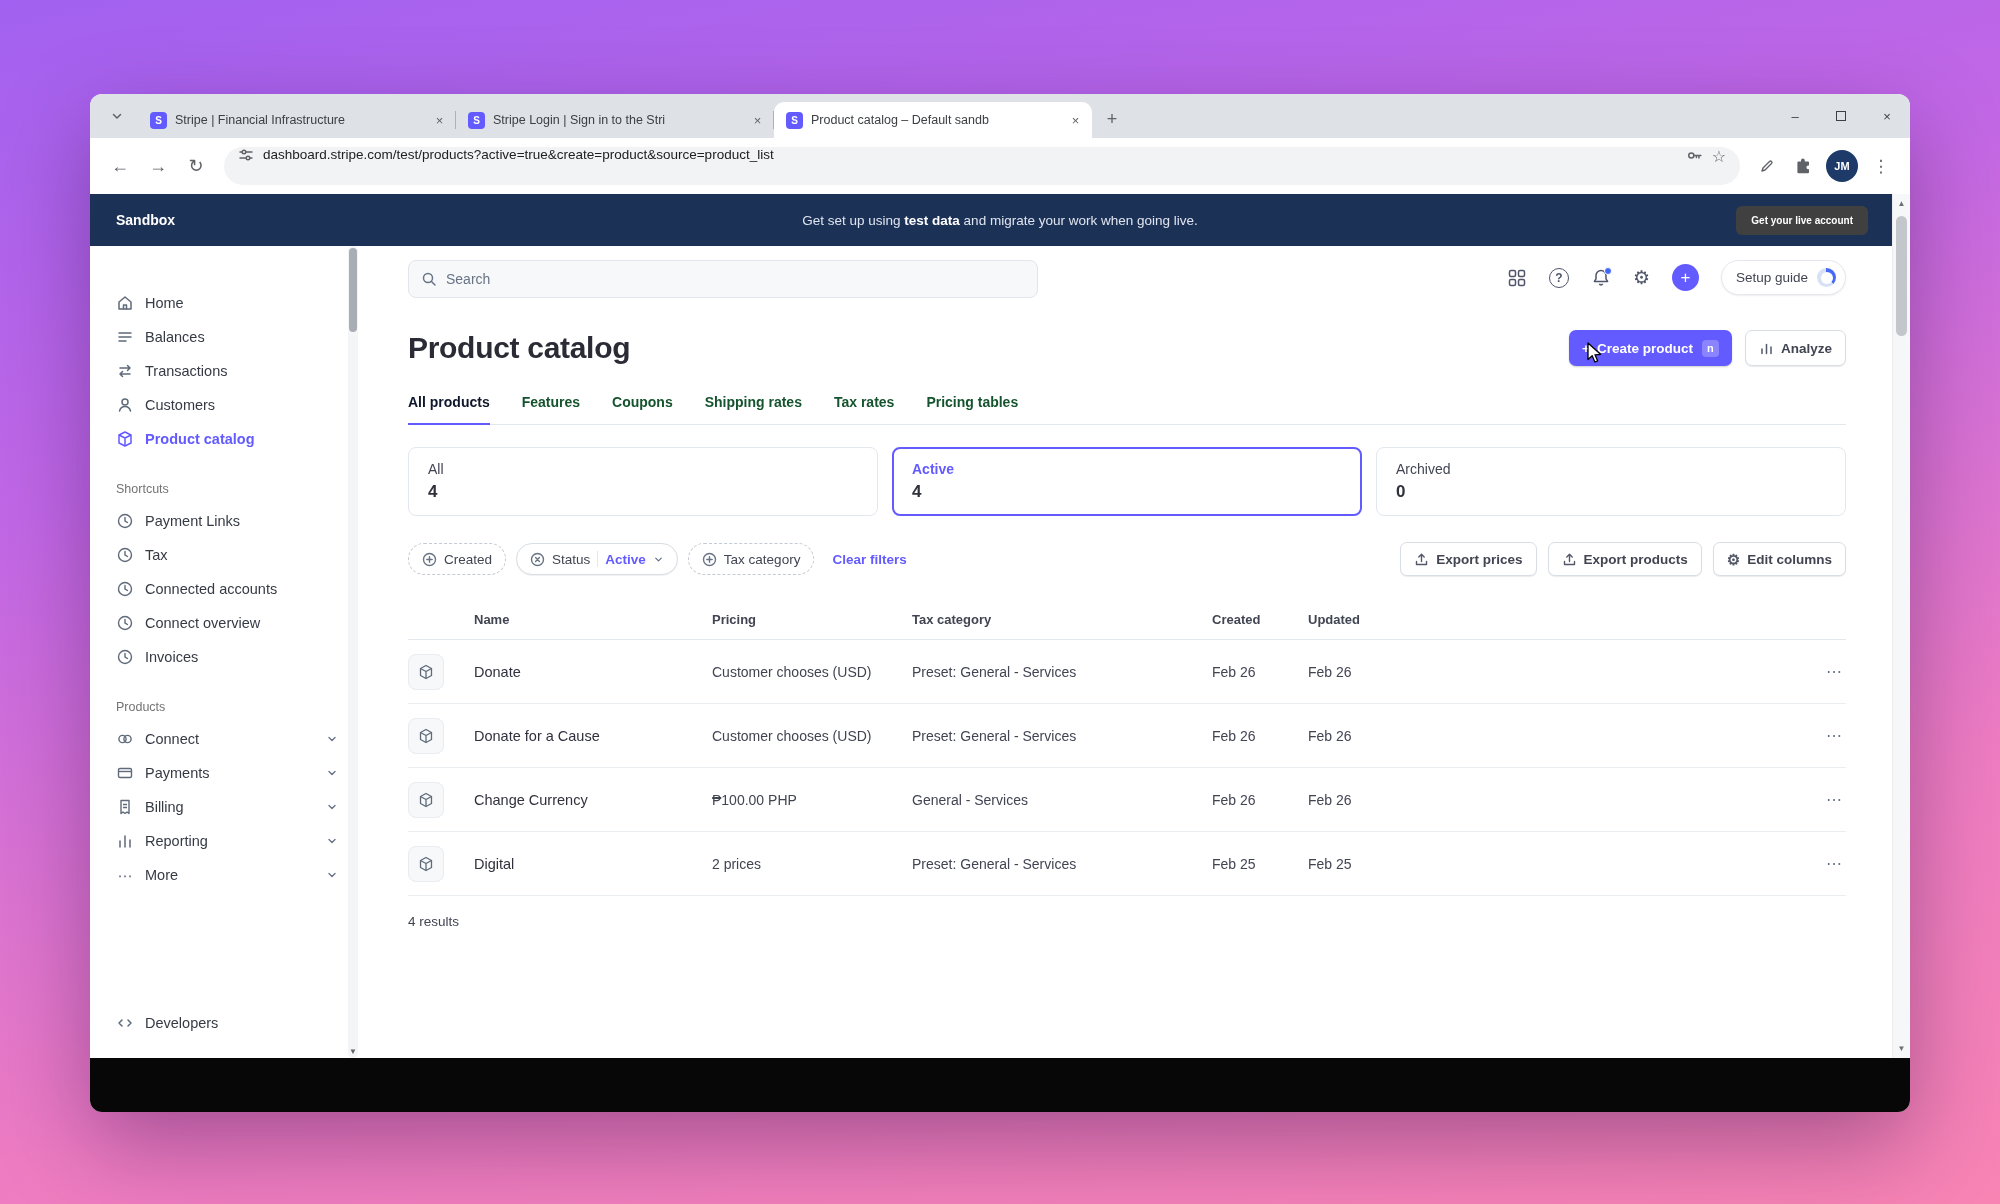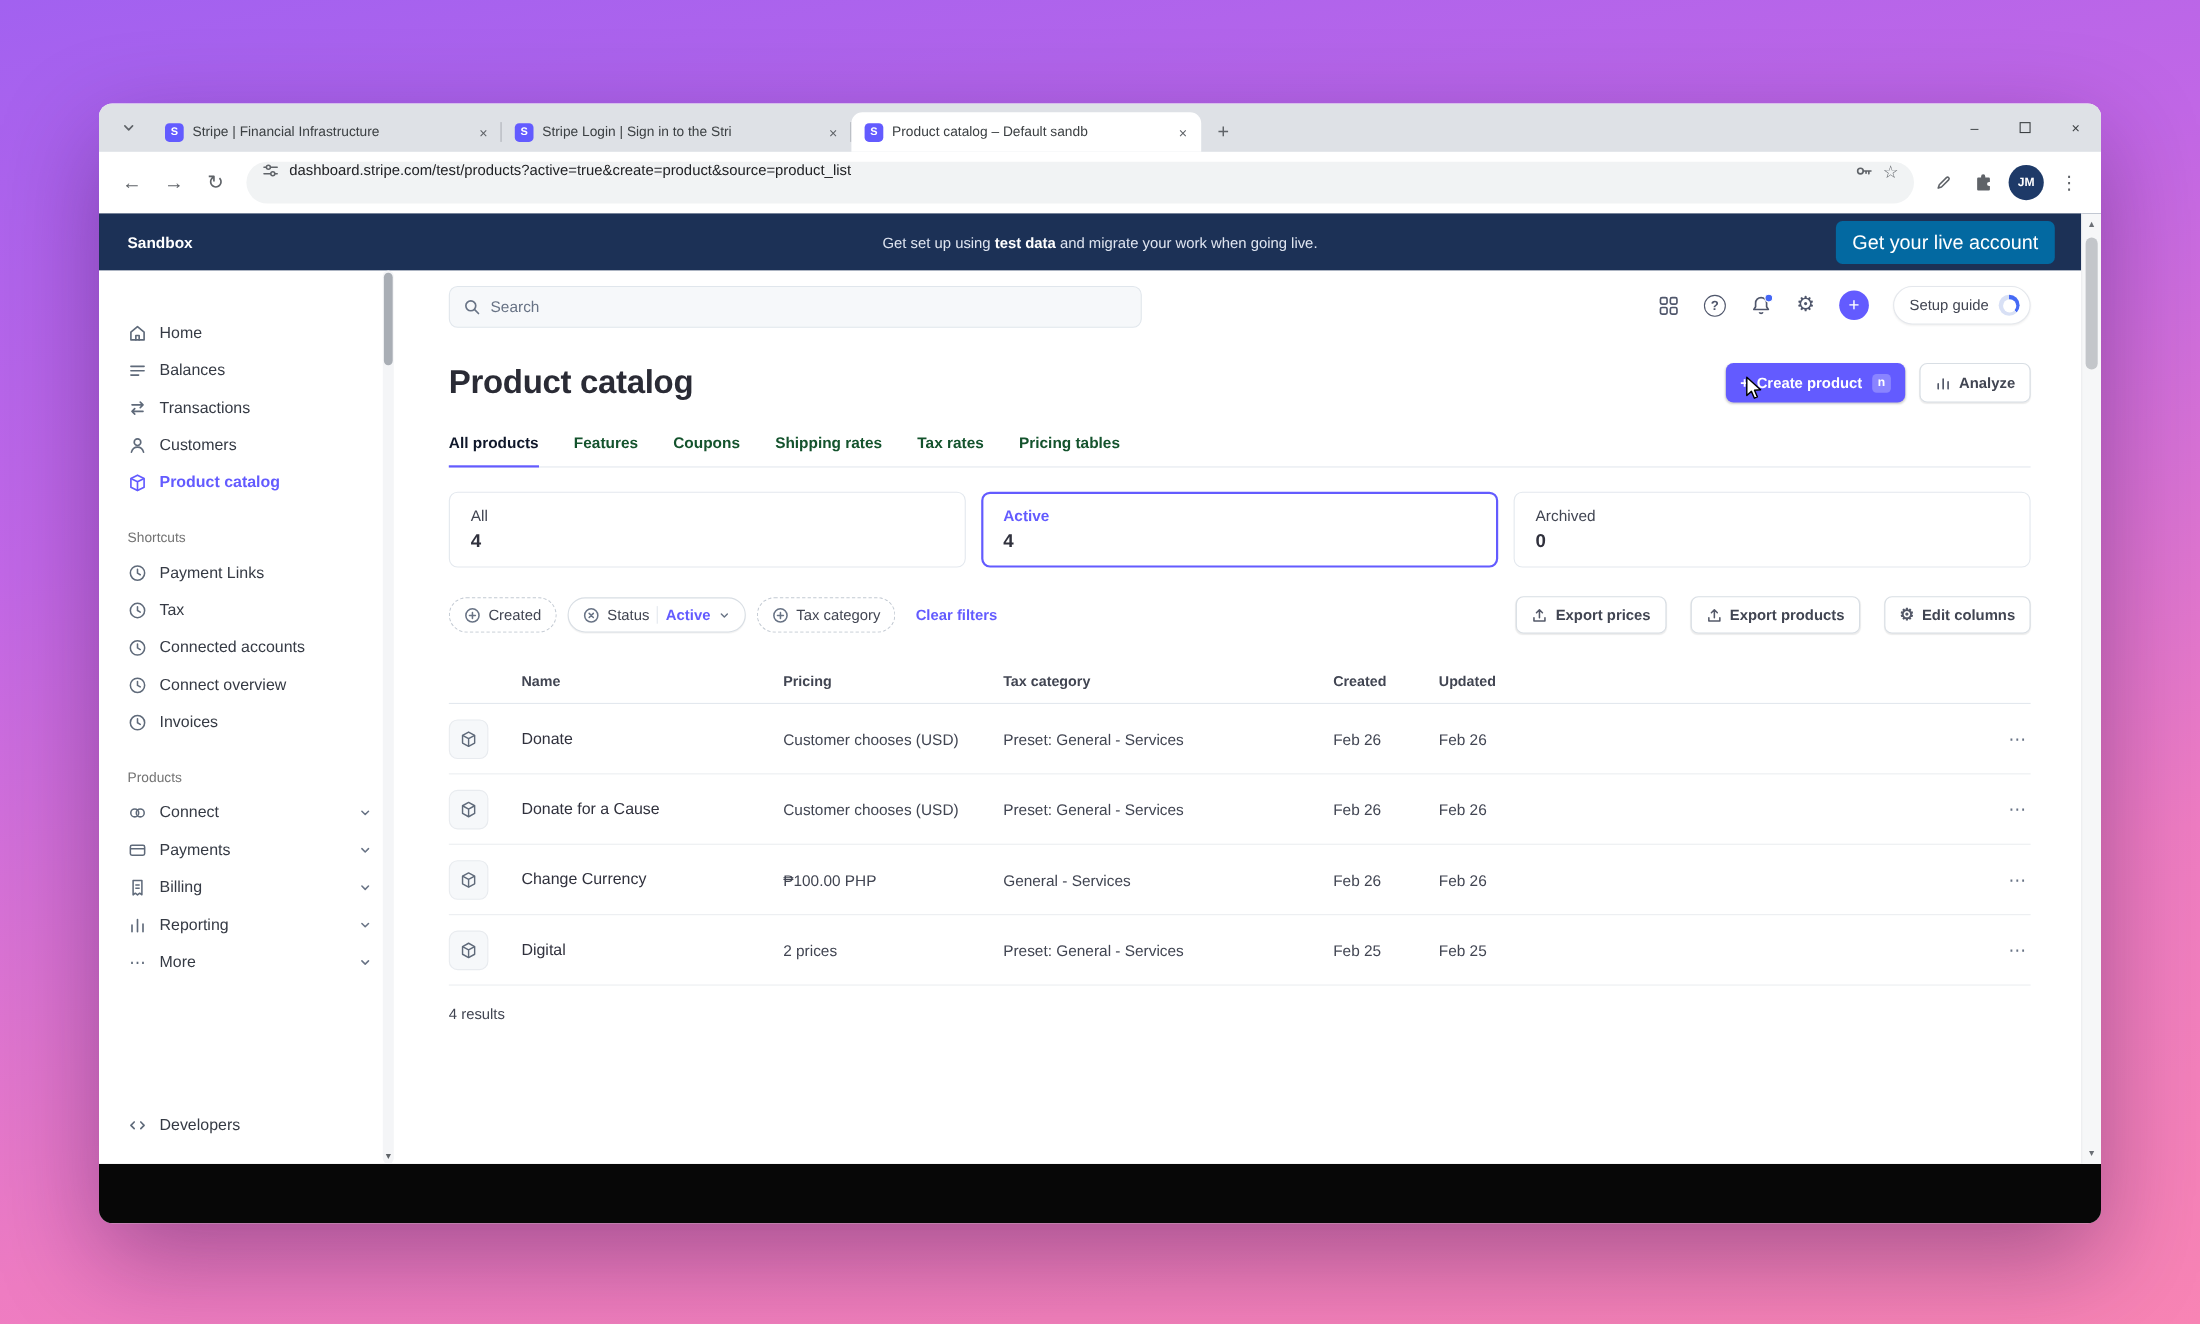--- a/index.html
+++ b/index.html
@@ -43,21 +43,21 @@
   .toolbar-ic{width:34px;height:34px;display:flex;align-items:center;justify-content:center;border-radius:50%;flex:none}
   .avatar{width:32px;height:32px;border-radius:50%;background:#1e3a68;color:#fff;font-size:11px;font-weight:700;
     display:flex;align-items:center;justify-content:center;flex:none;margin:0 4px}
   .menu-dots{font-size:17px;color:#5f6368}
 
   
   .banner{height:52px;background:#1c3156;display:flex;align-items:center;position:relative;flex:none;color:#fff}
   .sandbox-label{font-weight:700;font-size:14px;margin-left:26px}
   .banner-msg{position:absolute;left:50%;transform:translateX(-50%);font-size:13.5px;color:#dfe5f0;white-space:nowrap}
   .banner-msg b{color:#fff}
-  .banner-cta{margin-left:auto;margin-right:42px;background:#0369a1;color:#fff;font-size:18px;font-weight:400;
+  .banner-cta{margin-left:auto;margin-right:42px;background:#404040;color:#fff;font-size:10px;font-weight:700;
     padding:9px 15px;border-radius:6px}
 
   
   .appbody{flex:1;display:flex;background:#fff;position:relative;min-height:0}
 
   
   .sidebar{width:278px;flex:none;position:relative;padding-top:16px}
   .account{display:flex;gap:10px;padding:6px 26px 0 26px;align-items:flex-start}
   .account-ic{color:#5f6a7a;margin-top:1px}
   .account-name{font-size:14px;font-weight:700;color:#1a1b25}
@@ -118,21 +118,21 @@
   .seg-count{font-size:17px;font-weight:700;color:#30313d;margin-top:5px}
 
   .filterrow{display:flex;align-items:center;gap:10px;margin-top:26px}
   .chip{display:inline-flex;align-items:center;gap:7px;height:32px;border-radius:16px;border:1.5px dashed #c3cad3;
     padding:0 13px;font-size:13.5px;font-weight:500;color:#414552;background:#fff}
   .chip.applied{border:1px solid #d8dee4;box-shadow:0 1px 1px rgba(0,0,0,.06)}
   .chip-sep{width:1px;height:16px;background:#e3e8ee}
   .chip-value{color:#635bff;font-weight:600}
   .chip-chev{color:#687385;display:flex;align-items:center}
   .clear-link{font-size:13.5px;font-weight:600;color:#635bff;margin-left:8px}
-  .filter-actions{margin-left:auto;display:flex;gap:22px}
+  .filter-actions{margin-left:auto;display:flex;gap:11px}
   .btn-sm{height:34px;display:inline-flex;align-items:center;gap:7px;border-radius:7px;font-size:13.5px;font-weight:600;
     padding:0 13px;background:#fff;border:1px solid #d8dee4;color:#414552;box-shadow:0 1px 1px rgba(0,0,0,.08)}
   .btn-sm .g{font-size:15px;color:#545969;line-height:1}
 
   .t-grid{display:grid;grid-template-columns:66px 238px 200px 300px 96px 1fr 48px;align-items:center}
   .t-head{margin-top:24px;height:40px;border-bottom:1px solid #e3e8ee;font-size:13px;font-weight:600;color:#414552}
   .t-row{height:64px;border-bottom:1px solid #ebeef1;font-size:14px;color:#414552}
   .t-name{font-weight:500;color:#30313d;font-size:14.5px}
   .p-ic{width:36px;height:36px;border-radius:8px;background:#f6f8fa;border:1px solid #e8ebef;
     display:flex;align-items:center;justify-content:center}

